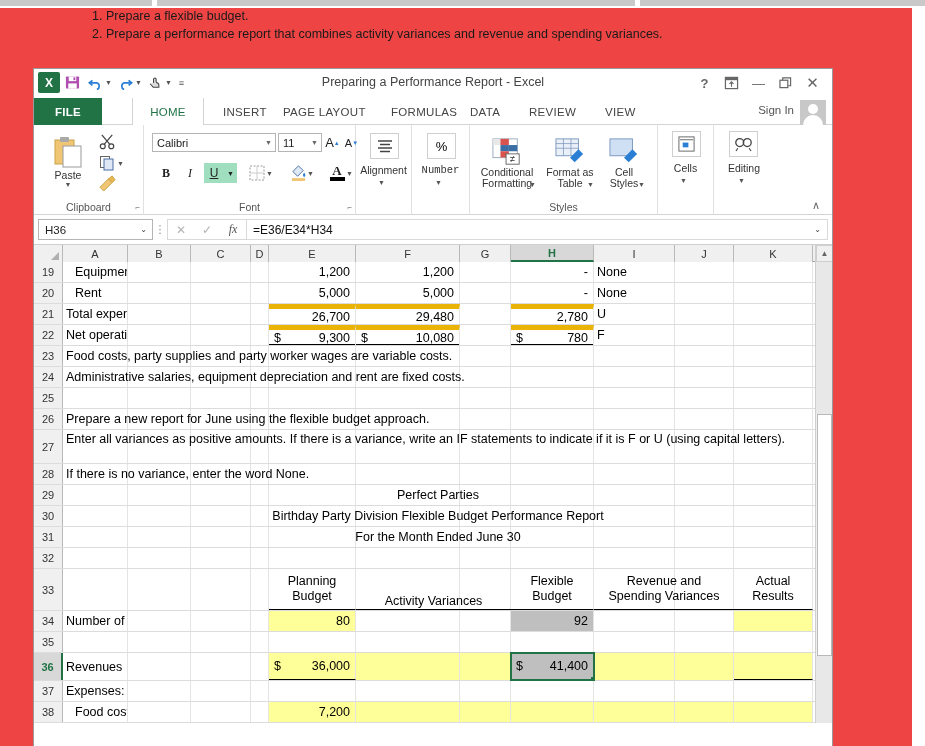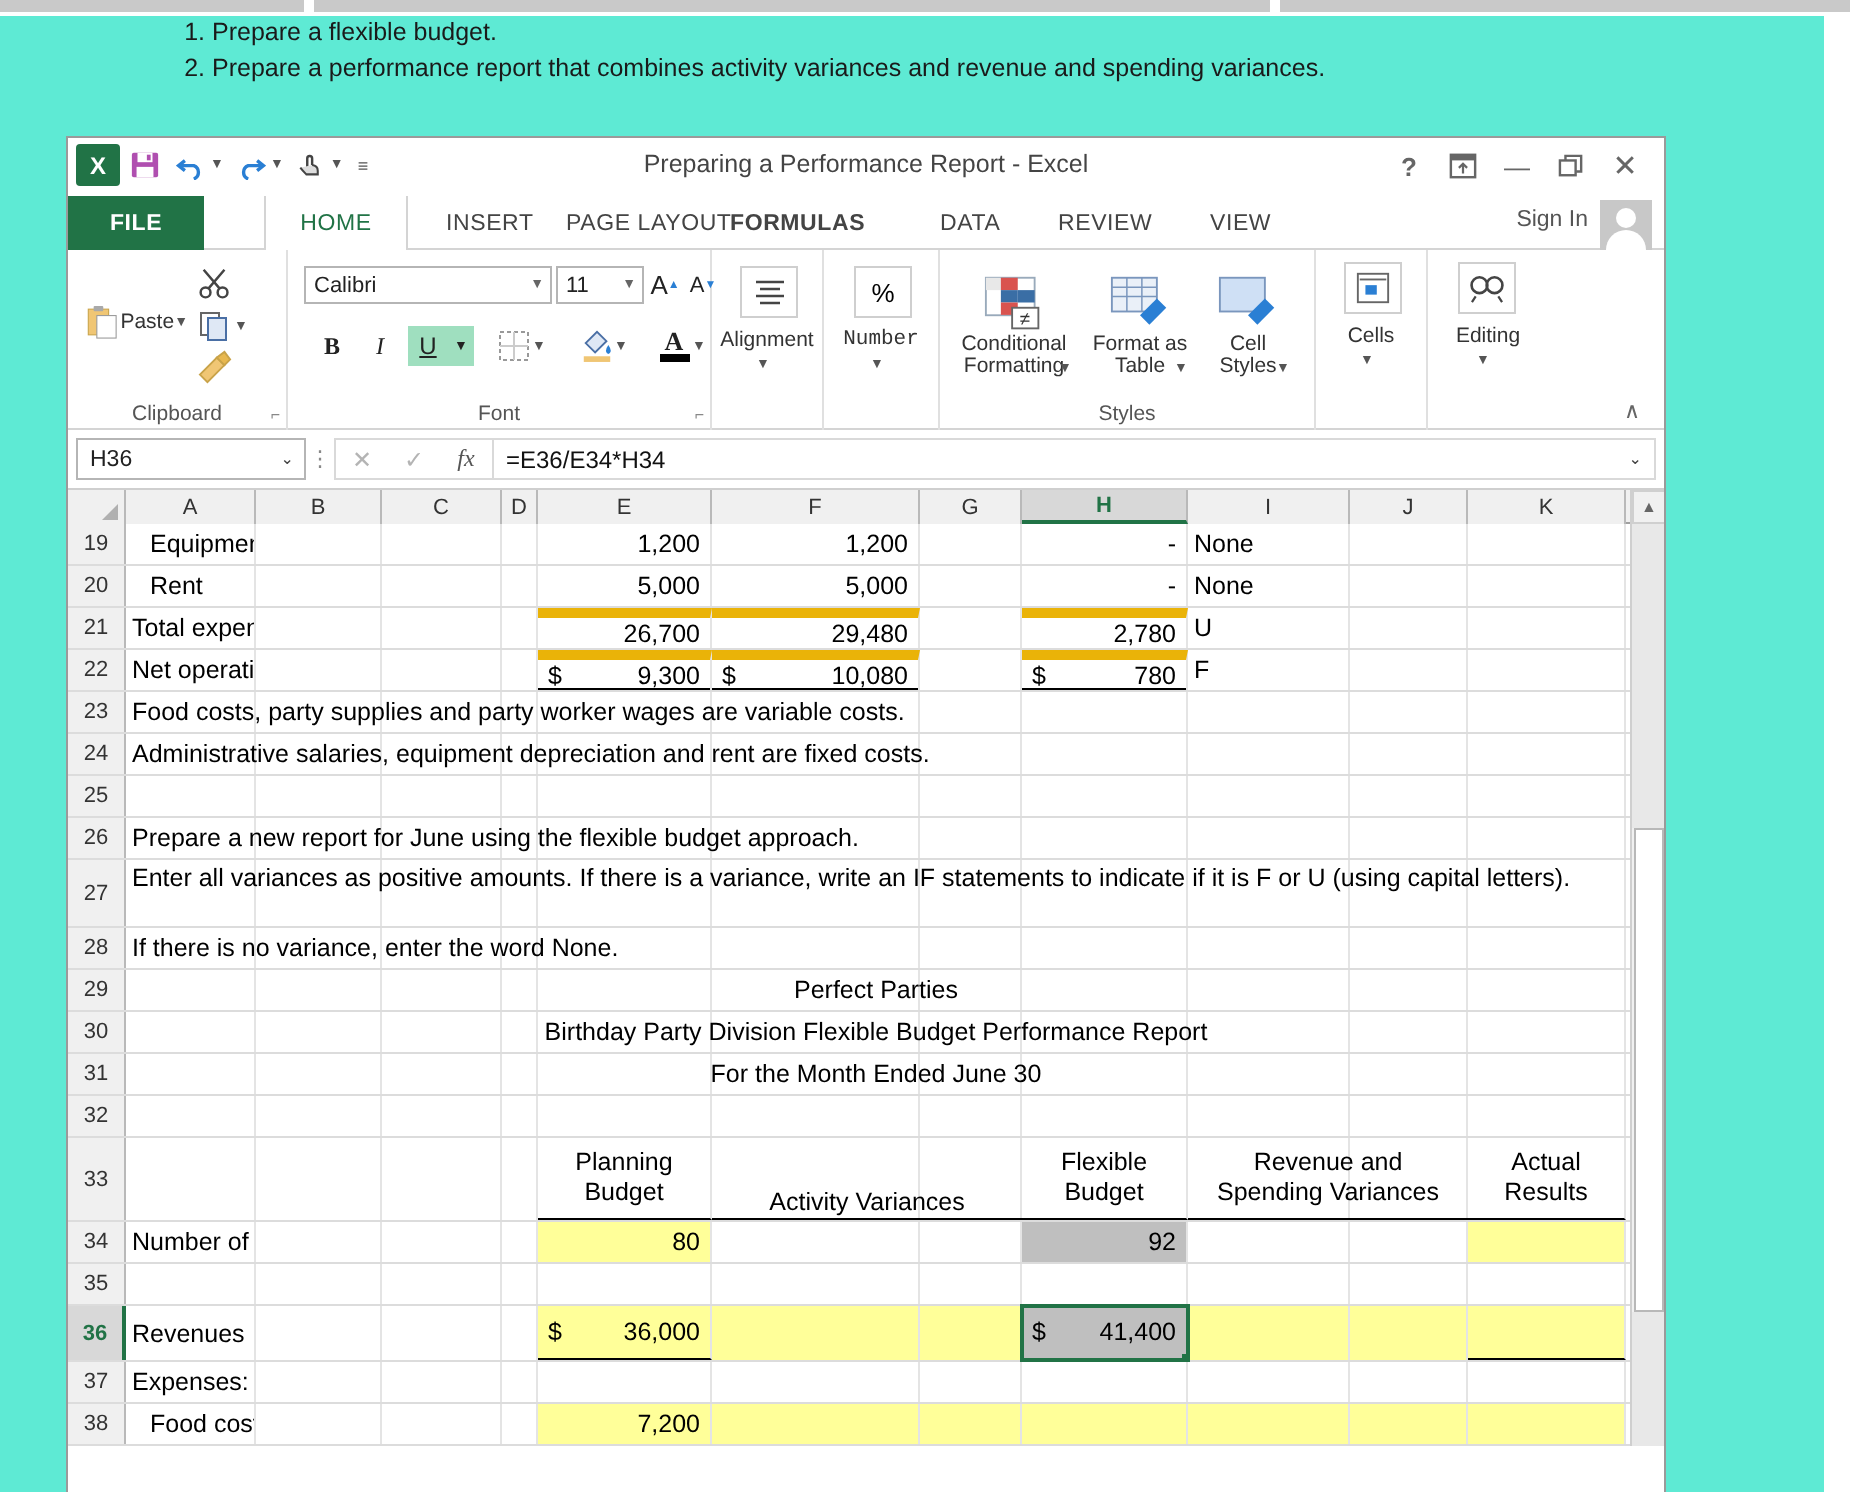--- a/index.html
+++ b/index.html
@@ -3,21 +3,21 @@
 <meta charset="utf-8">
 <style>
   * { box-sizing: border-box; }
   html, body {
     margin: 0; padding: 0;
     width: 925px; height: 746px;
     background: #ffffff;
     font-family: "Liberation Sans", sans-serif;
     overflow: hidden;
   }
-  .page { position: relative; width: 912px; height: 746px; background:#5eead4; }
+  .page { position: relative; width: 912px; height: 746px; background:#ef4444; }
 
   
   .topstrip { position:absolute; left:0; top:0; width:925px; height:8px; background:#fff; }
   .topstrip .seg { position:absolute; top:0; height:6px; background:#c9c9c9; }
   .topstrip .s1 { left:0; width:152px; }
   .topstrip .s2 { left:157px; width:478px; }
   .topstrip .s3 { left:640px; width:285px; }
 
   .instructions { position:absolute; left:84px; top:8px; width:720px;
      font-size:12.5px; color:#1a1a1a; line-height:17px; }
@@ -214,35 +214,35 @@
         </div>
         <div class="wbtn" style="font-size:15px;">✕</div>
       </div>
     </div>
 
     <div class="tabrow">
       <div class="tab file">FILE</div>
       <div class="tab active" style="left:98px;width:72px;justify-content:center;">HOME</div>
       <div class="tab" style="left:176px;">INSERT</div>
       <div class="tab" style="left:236px;">PAGE LAYOUT</div>
-      <div class="tab" style="left:318px;font-weight:bold;">FORMULAS</div>
+      <div class="tab" style="left:344px;">FORMULAS</div>
       <div class="tab" style="left:423px;">DATA</div>
       <div class="tab" style="left:482px;">REVIEW</div>
       <div class="tab" style="left:558px;">VIEW</div>
       <div class="signin">Sign In</div>
       <div class="avatar">
         <div class="head"></div>
         <div class="body"></div>
       </div>
     </div>
 
     <div class="ribbon">
 
       <div class="grp" style="left:0; width:110px;">
-        <div class="sbtn" style="left:8px; top:5px; width:52px; height:62px; flex-direction:row;">
+        <div class="sbtn" style="left:8px; top:5px; width:52px; height:62px; flex-direction:column;">
           <svg width="34" height="34" viewBox="0 0 34 34">
               <rect x="4" y="5" width="19" height="24" fill="#f0c674" stroke="#c9a349"></rect>
               <rect x="9" y="2" width="9" height="5" rx="1" fill="#a9a9a9"></rect>
               <rect x="12" y="11" width="18" height="21" fill="#fff" stroke="#999"></rect>
             </svg>
           <div class="btnlabel" style="margin-top:1px;">Paste</div>
           <span style="font-size:7px;color:#555;">▼</span>
         </div>
         <div class="sbtn" style="left:62px; top:6px; width:22px; height:20px;">
           <svg width="17" height="17" viewBox="0 0 18 18">

